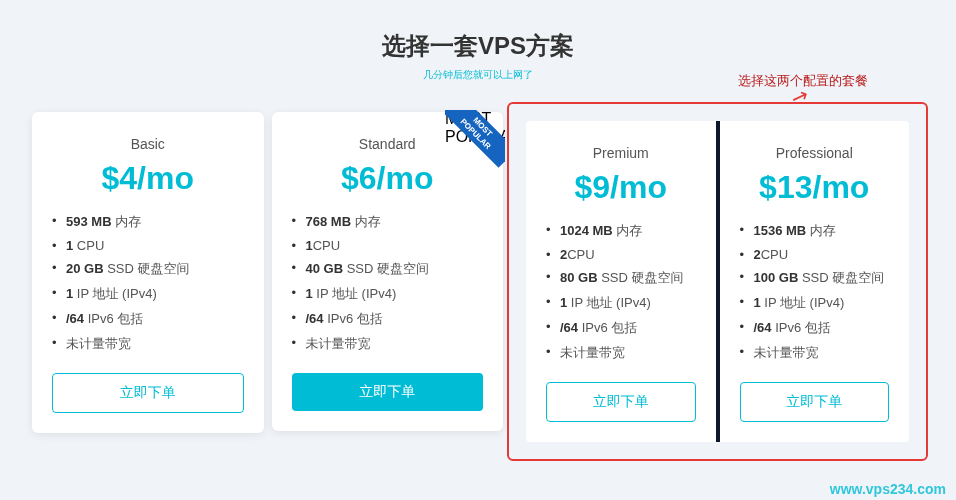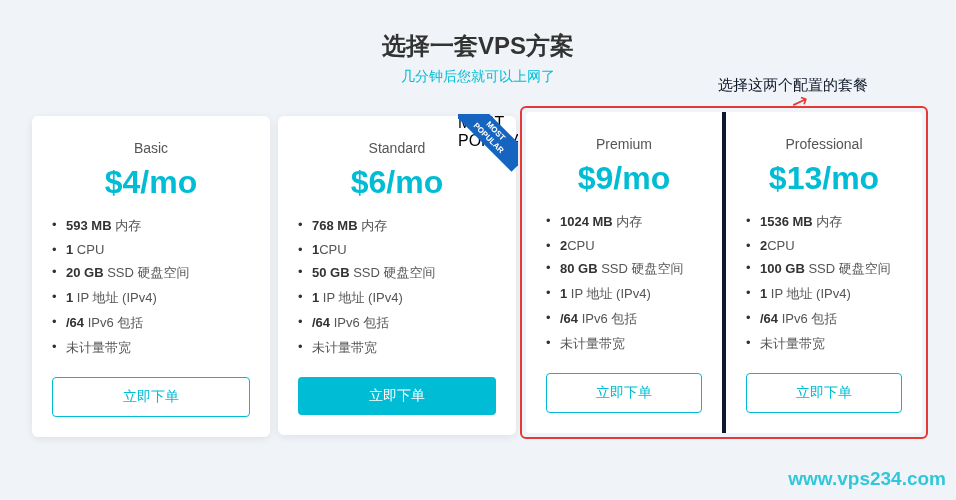--- a/index.html
+++ b/index.html
@@ -13,21 +13,21 @@
       padding: 20px;
     }
     .page-title {
       font-size: 24px;
       color: #333;
       text-align: right;
       margin-bottom: 6px;
       margin-top: 10px;
     }
     .page-subtitle {
-      font-size: 14px;
+      font-size: 10px;
       color: #00bcd4;
       text-align: center;
       margin-bottom: 20px;
     }
     .plans-wrapper {
       display: flex;
       align-items: flex-start;
       gap: 0;
       position: relative;
       width: 100%;
@@ -39,22 +39,22 @@
       right: 60px;
       color: #e53935;
       font-size: 13px;
       display: flex;
       flex-direction: column;
       align-items: flex-end;
       z-index: 10;
     }
     .annotation-text {
       background: transparent;
-      color: #0f172a;
-      font-size: 15px;
+      color: #b91c1c;
+      font-size: 13px;
     }
     .annotation-arrow {
       color: #e53935;
       font-size: 20px;
       transform: rotate(200deg);
       margin-top: -4px;
       margin-right: 60px;
     }
     .plan-card {
       background: #fff;
@@ -63,21 +63,21 @@
       flex: 1;
       min-width: 0;
       position: relative;
       box-shadow: 0 2px 8px rgba(0,0,0,0.08);
       margin: 10px 4px 10px 4px;
     }
     .plan-card.highlighted-group {
       border: 2px solid #e53935;
       border-radius: 6px;
       margin: 0;
-      padding: 4px;
+      padding: 17px;
       display: flex;
       flex: 2;
       background: transparent;
       box-shadow: none;
     }
     .plan-card.highlighted-group .plan-inner {
       flex: 1;
       background: #fff;
       padding: 24px 20px 20px 20px;
       position: relative;
@@ -164,24 +164,24 @@
       font-size: 8px;
       font-weight: bold;
       text-align: center;
       padding: 3px 4px;
       transform: rotate(45deg);
       transform-origin: center;
       line-height: 1.2;
     }
     .watermark {
       position: fixed;
-      bottom: 10px;
+      bottom: 3px;
       right: 10px;
       color: #00bcd4;
-      font-size: 19px;
+      font-size: 14px;
       font-weight: bold;
       opacity: 0.8;
     }
   </style>
 </head>
 <body>
 
 <h1 class="page-title">选择一套VPS方案</h1>
 <p class="page-subtitle">几分钟后您就可以上网了</p>
 
@@ -208,21 +208,21 @@
 
   <div class="plan-card" style="position:relative; overflow:visible;">
     <div class="most-popular-badge">
       <div class="badge-ribbon">MOST<br>POPULAR</div>
     </div>
     <div class="plan-name">Standard</div>
     <div class="plan-price">$6/mo</div>
     <ul class="plan-features">
       <li><strong>768 MB</strong> 内存</li>
       <li><strong>1</strong>CPU</li>
-      <li><strong>50 GB</strong> SSD 硬盘空间</li>
+      <li><strong>40 GB</strong> SSD 硬盘空间</li>
       <li><strong>1</strong> IP 地址 (IPv4)</li>
       <li><strong>/64</strong> IPv6 包括</li>
       <li>未计量带宽</li>
     </ul>
     <button class="btn-order filled">立即下单</button>
   </div>
 
   <div class="plan-card highlighted-group">
 
     <div class="plan-inner">

